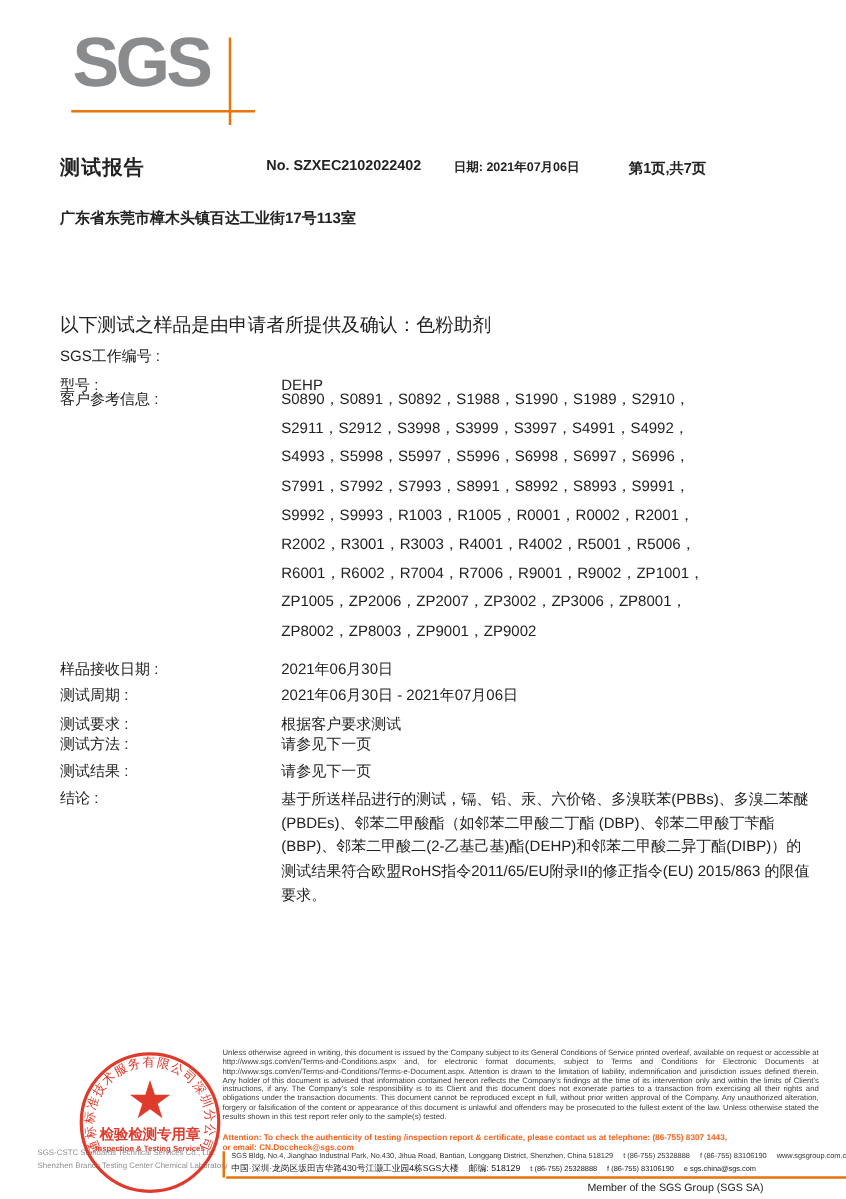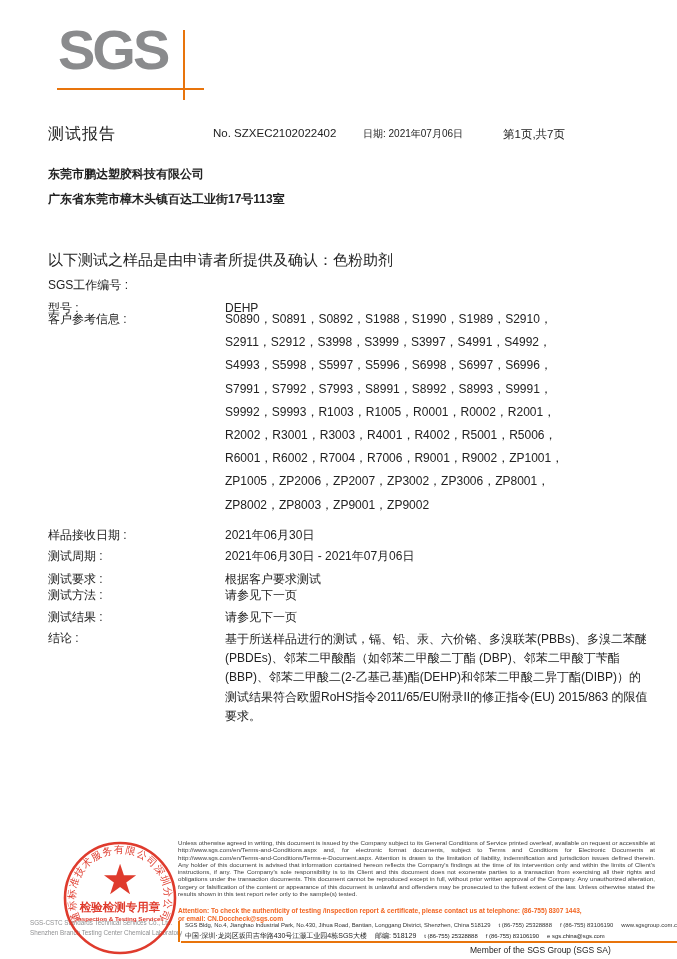--- a/index.html
+++ b/index.html
@@ -8,21 +8,21 @@
     font-family:"Liberation Sans","DejaVu Sans",sans-serif;color:#222;
   }
   
   .logo-text{
     position:absolute;left:58px;top:22px;font-size:56px;font-weight:700;
     color:#8a8b8d;letter-spacing:-3px;line-height:1;
   }
   .logo-hline{position:absolute;left:57px;top:88px;width:147px;height:2px;background:#e8740c;}
   .logo-vline{position:absolute;left:183px;top:30px;width:2px;height:70px;background:#e8740c;}
   
-  .hdr{position:absolute;top:124px;left:0;width:677px;height:22px;font-weight:400;}
+  .hdr{position:absolute;top:124px;left:0;width:677px;height:22px;font-weight:700;}
   .hdr .title{position:absolute;left:48px;top:0;font-size:16px;letter-spacing:1px;}
   .hdr .rno{position:absolute;left:213px;top:3px;font-size:11.5px;}
   .hdr .rdate{position:absolute;left:363px;top:3px;font-size:10px;}
   .hdr .rpage{position:absolute;left:503px;top:3px;font-size:11.5px;}
   
   .client{position:absolute;left:48px;top:162px;font-size:12px;font-weight:700;line-height:25px;}
   
   .intro{position:absolute;left:48px;top:251px;font-size:15px;}
   
   .row{position:absolute;left:48px;width:600px;display:flex;font-size:12px;}
@@ -64,21 +64,20 @@
   <div class="logo-vline"></div>
 
   <div class="hdr">
     <span class="title">测试报告</span>
     <span class="rno">No. SZXEC2102022402</span>
     <span class="rdate">日期: 2021年07月06日</span>
     <span class="rpage">第1页,共7页</span>
   </div>
 
   <div class="client">
-    <div>东莞市鹏达塑胶科技有限公司</div>
     <div>广东省东莞市樟木头镇百达工业街17号113室</div>
   </div>
 
   <div class="intro">以下测试之样品是由申请者所提供及确认：色粉助剂</div>
 
   <div class="row" style="top:277px">
     <div class="lbl">SGS工作编号 :</div>
   </div>
   <div class="row" style="top:300px">
     <div class="lbl">型号 :</div>

